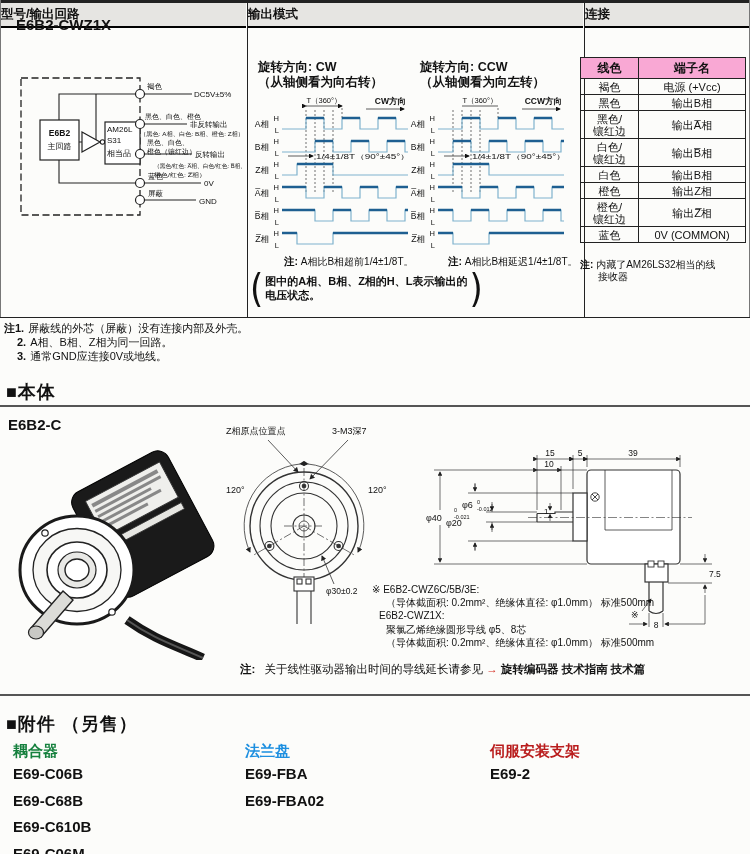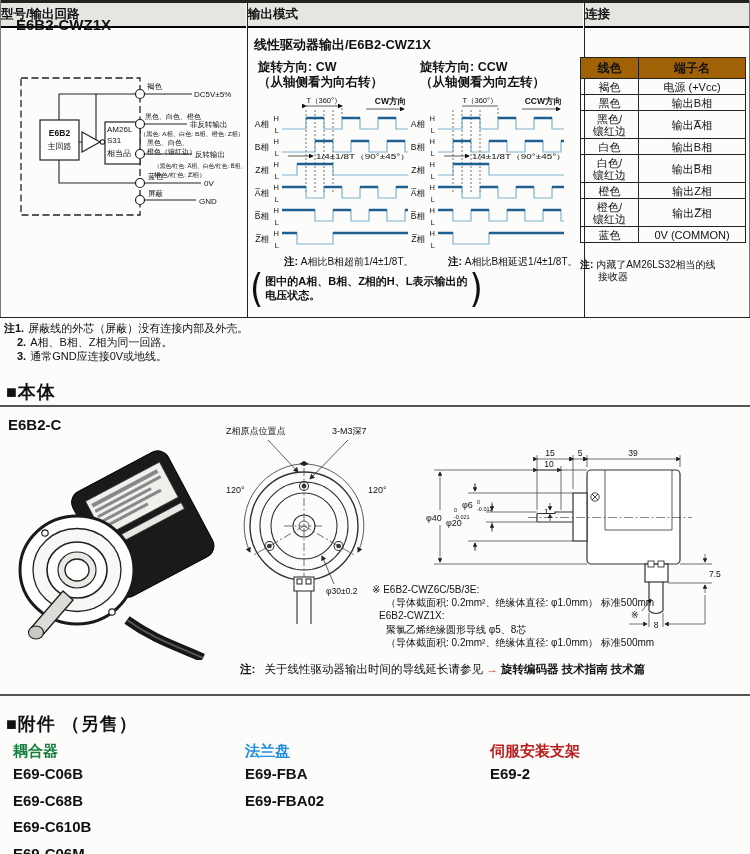--- a/index.html
+++ b/index.html
@@ -12,21 +12,21 @@
   .model-title{font-weight:bold;font-size:15px;}
   .subtitle{font-weight:bold;font-size:13px;}
   .wtitle{font-weight:bold;font-size:12.5px;line-height:15px;white-space:nowrap;}
   .wnote{font-size:10px;white-space:nowrap;margin-left:28px;}
   .wnote b{font-size:10.5px;}
   .bracket{display:flex;align-items:center;font-size:11px;font-weight:600;}
   .bracket .paren{font-size:34px;font-weight:400;transform:scaleY(1.15);font-family:"DejaVu Sans",sans-serif;}
   .bracket .lines{line-height:14px;padding:0 2px;}
   table.conn{border-collapse:collapse;table-layout:fixed;width:165px;}
   table.conn th,table.conn td{border:1px solid #222;text-align:center;padding:0;font-size:11px;line-height:12px;}
-  table.conn th{background:#a16207;font-weight:bold;font-size:12px;height:20px;}
+  table.conn th{background:#f9a8d4;font-weight:bold;font-size:12px;height:20px;}
   table.conn td.single{height:15px;}
   table.conn td.tall{height:27px;}
   .cnote{font-size:10px;line-height:12px;}
   .fnote{font-size:11px;line-height:14px;display:flex;white-space:nowrap;}
   .fnote .lb{font-weight:bold;margin-right:4px;}
   .sechdr{font-weight:bold;font-size:18px;letter-spacing:1px;}
   .cable-note{font-size:10px;line-height:13.2px;white-space:nowrap;}
   .bottomnote{font-size:11.5px;white-space:nowrap;}
   .bottomnote .lb{font-weight:bold;margin-right:6px;}
   .bottomnote .ref{font-weight:bold;}
@@ -90,21 +90,20 @@
       <text x="187" y="129" font-size="7.5">反转输出</text>
       <text x="146" y="140" font-size="6" textLength="92" lengthAdjust="spacingAndGlyphs">（黑色/红色: A̅相、白色/红色: B̅相、</text>
       <text x="146" y="149" font-size="6" textLength="52" lengthAdjust="spacingAndGlyphs">橙色/红色: Z̅相）</text>
       <text x="140" y="150.5" font-size="7.5">蓝色</text>
       <text x="196" y="158" font-size="8">0V</text>
       <text x="140" y="168" font-size="7.5">屏蔽</text>
       <text x="191" y="175.5" font-size="8">GND</text>
     </g>
   </svg>
 
-  <div class="abs subtitle" style="left:254px;top:36px">线性驱动器输出/E6B2-CWZ1X</div>
   <div class="abs wtitle" style="left:258px;top:60px">
     <div>旋转方向: CW</div>
     <div>（从轴侧看为向右转）</div>
   </div>
   <div class="abs wtitle" style="left:420px;top:60px">
     <div>旋转方向: CCW</div>
     <div>（从轴侧看为向左转）</div>
   </div>
 
   <svg class="abs" style="left:248px;top:94px" width="165" height="160" viewBox="0 0 165 160">
@@ -261,31 +260,31 @@
           <td>输出B相</td>
         </tr>
     <tr>
           <td class="tall">
             <div>黑色/</div>
             <div>镶红边</div>
           </td>
           <td>输出A̅相</td>
         </tr>
     <tr>
-          <td class="single">
-            <div>白色</div>
-          </td>
-          <td>输出B相</td>
-        </tr>
-    <tr>
           <td class="tall">
             <div>白色/</div>
             <div>镶红边</div>
           </td>
           <td>输出B̅相</td>
+        </tr>
+    <tr>
+          <td class="single">
+            <div>白色</div>
+          </td>
+          <td>输出B相</td>
         </tr>
     <tr>
           <td class="single">
             <div>橙色</div>
           </td>
           <td>输出Z相</td>
         </tr>
     <tr>
           <td class="tall">
             <div>橙色/</div>

